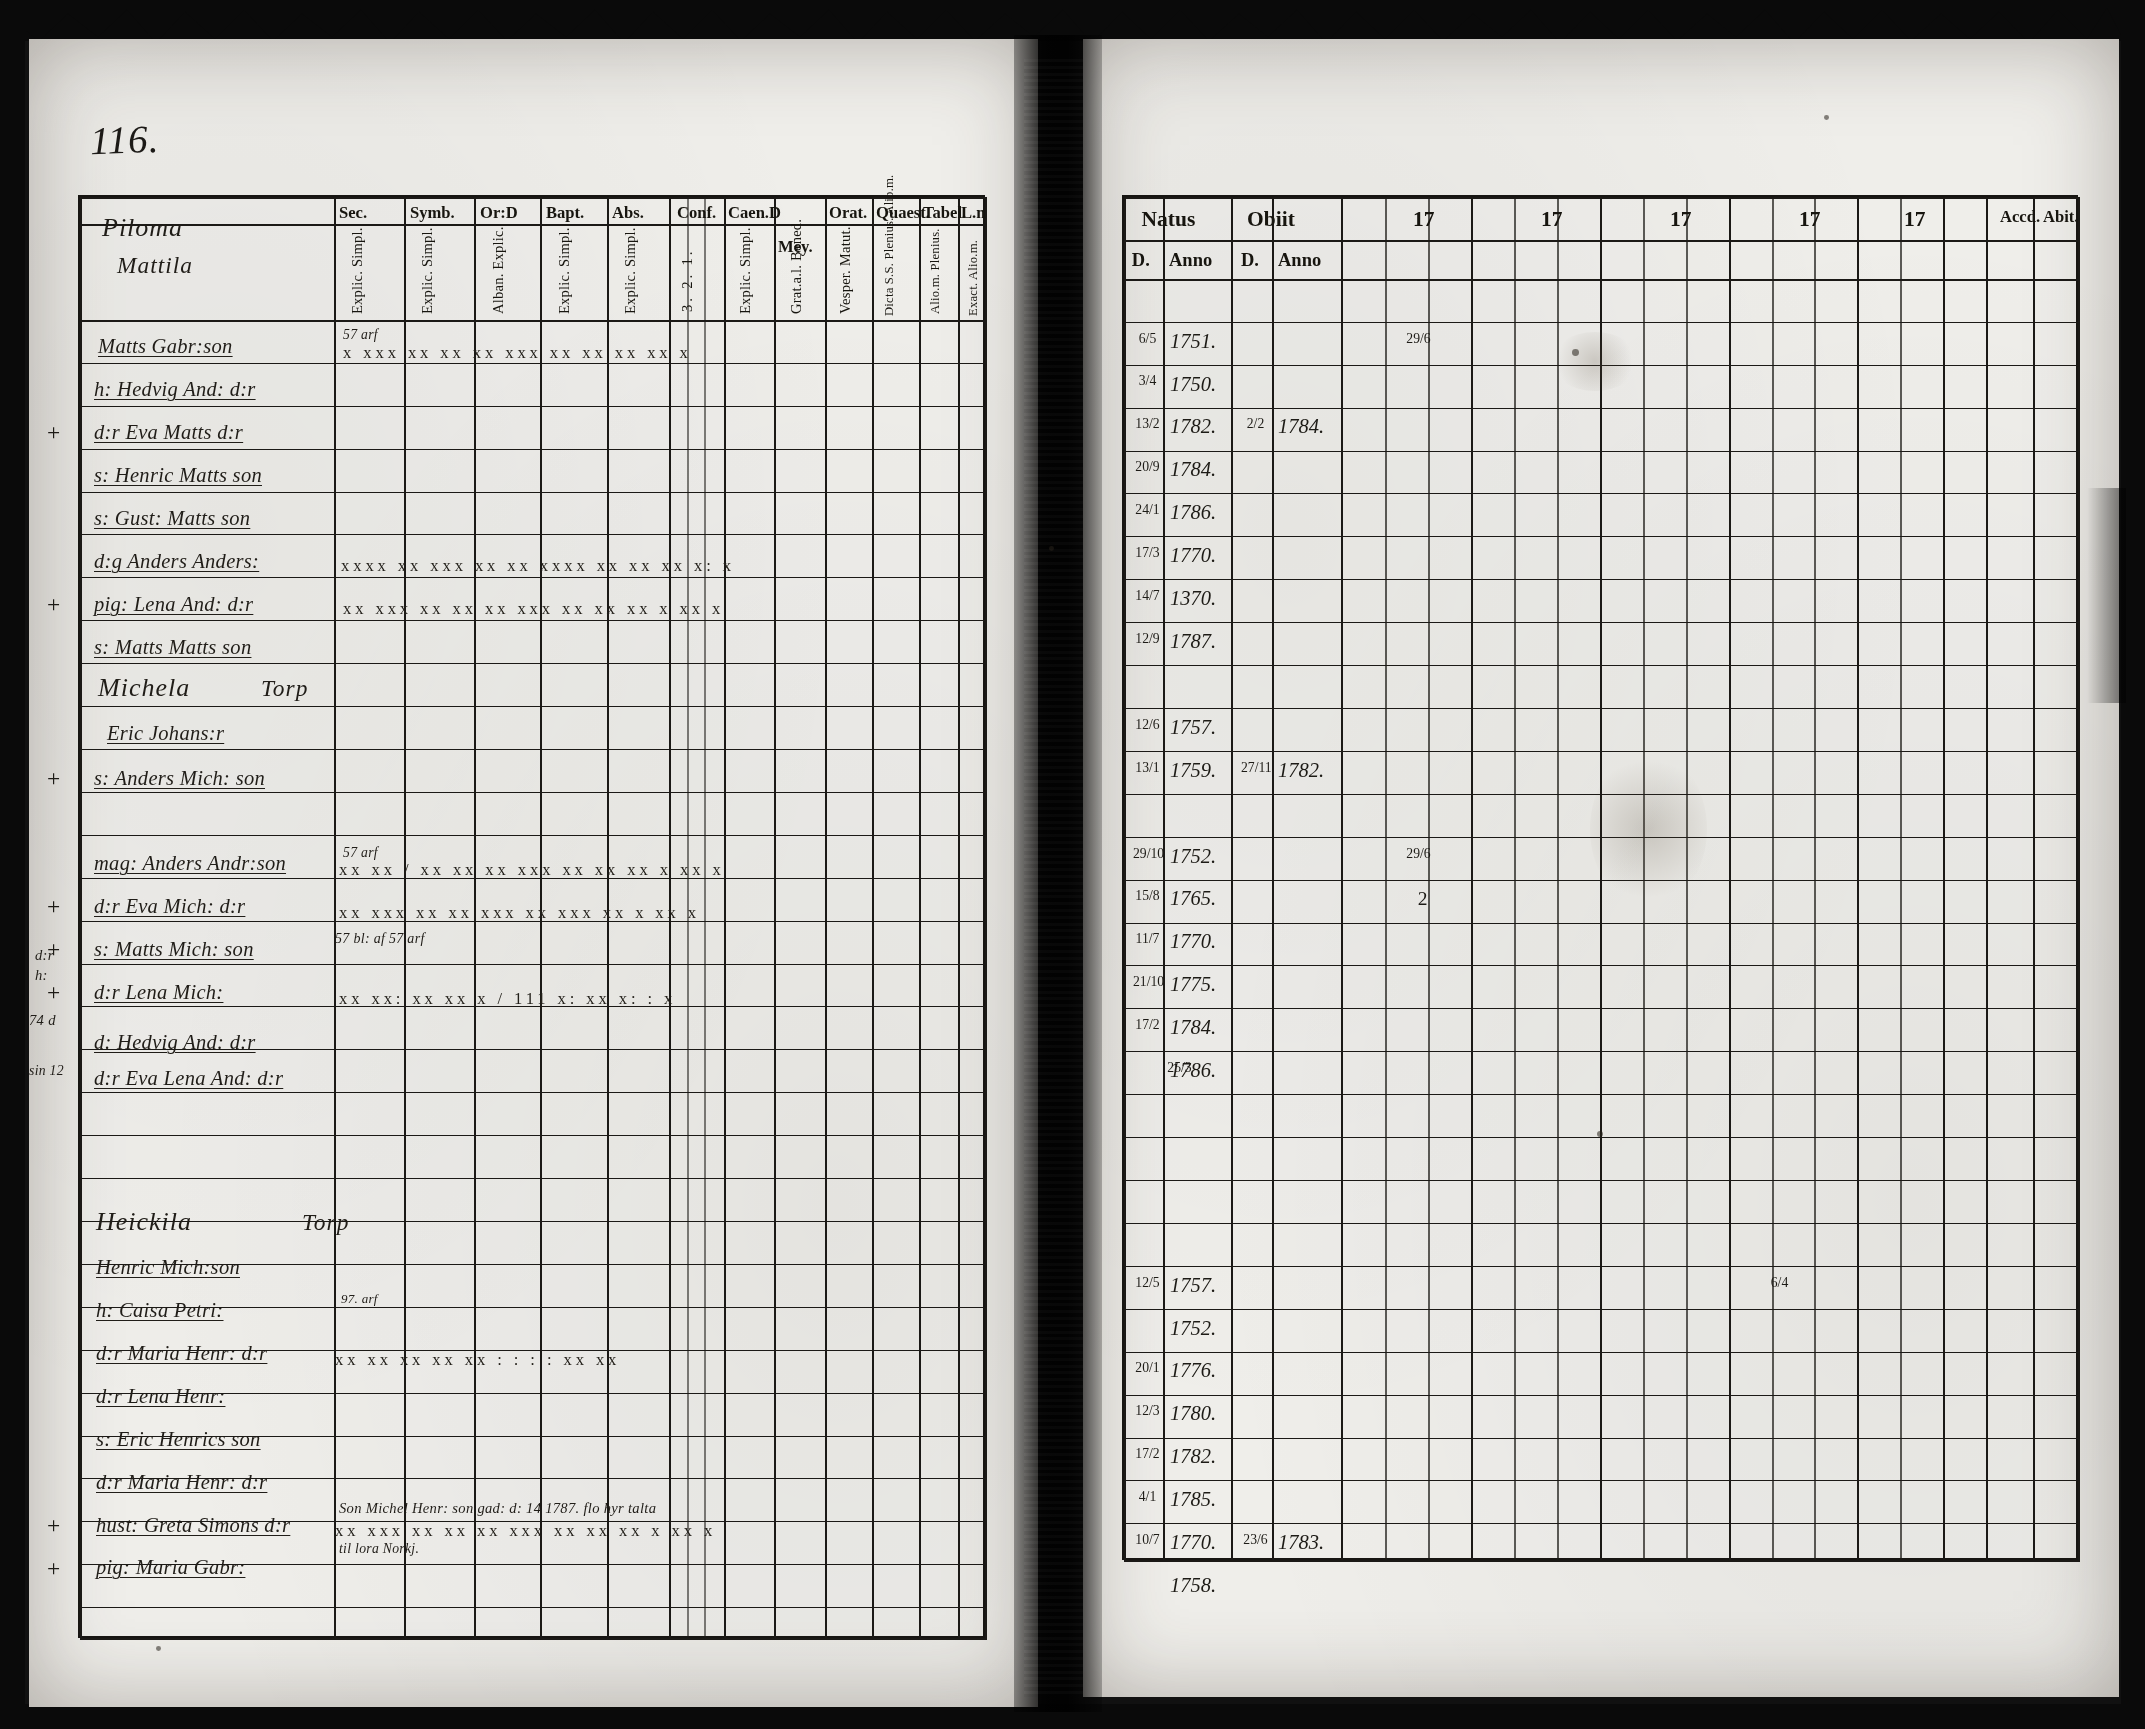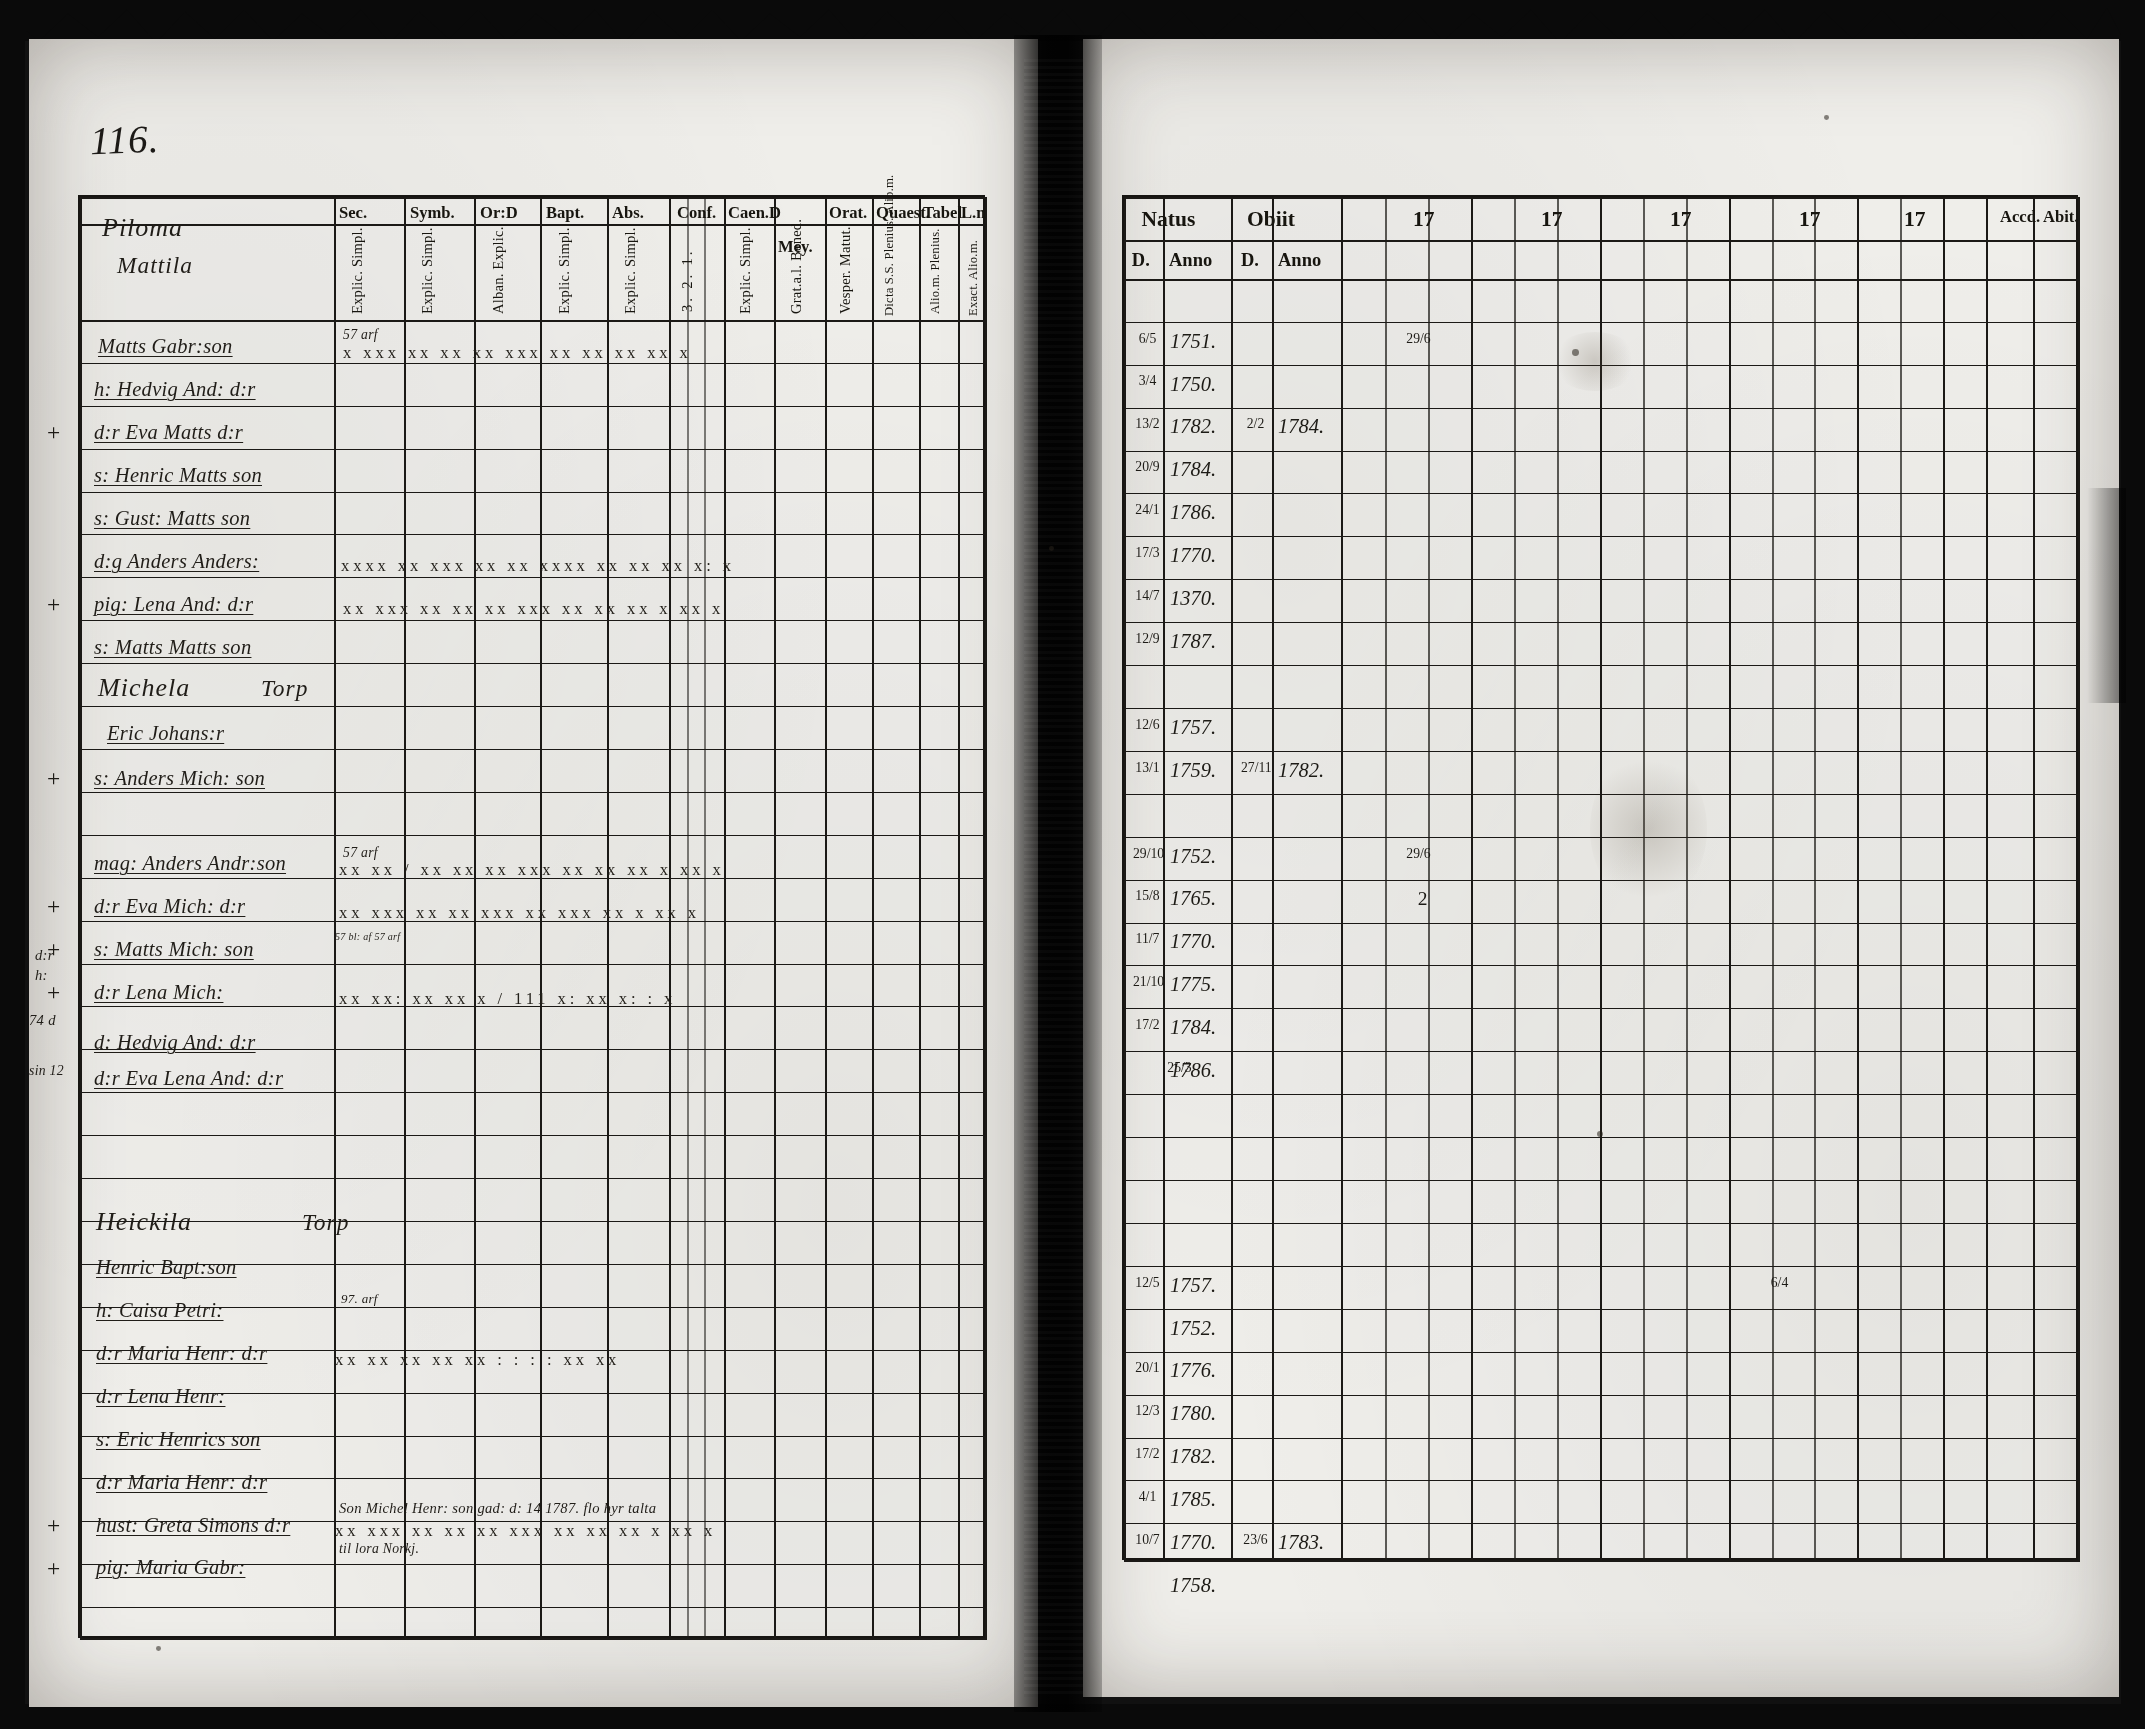--- a/index.html
+++ b/index.html
@@ -342,34 +342,34 @@
   <div class="hand name-entry" style="left:94px;  top:895px;">d:r Eva Mich: d:r</div>
   <div class="plus" style="left:47px; top:936px;">+</div>
   <div class="hand name-entry" style="left:94px;  top:938px;">s: Matts Mich: son</div>
   <div class="plus" style="left:47px; top:979px;">+</div>
   <div class="hand name-entry" style="left:94px;  top:981px;">d:r Lena Mich:</div>
   <div class="hand name-entry" style="left:94px;  top:1020px;margin-top:11px;">d: Hedvig And: d:r</div>
   <div class="hand name-entry" style="left:94px;  top:1067px;">d:r Eva Lena And: d:r</div>
 
   <div class="hand family-head" style="left:96px; top:1207px;">Heickila</div>
   <div class="hand family-head" style="left:302px; top:1209px; font-size:23.4px;">Torp</div>
-  <div class="hand name-entry" style="left:96px;  top:1256px;">Henric Bapt:son</div>
+  <div class="hand name-entry" style="left:96px;  top:1256px;">Henric Mich:son</div>
   <div class="hand name-entry" style="left:96px;  top:1299px;">h: Caisa Petri:</div>
   <div class="hand name-entry" style="left:96px;  top:1342px;">d:r Maria Henr: d:r</div>
   <div class="hand name-entry" style="left:96px;  top:1385px;">d:r Lena Henr:</div>
   <div class="hand name-entry" style="left:96px;  top:1428px;">s: Eric Henrics son</div>
   <div class="hand name-entry" style="left:96px;  top:1471px;">d:r Maria Henr: d:r</div>
   <div class="plus" style="left:47px; top:1512px;">+</div>
   <div class="hand name-entry" style="left:96px;  top:1514px;">hust: Greta Simons d:r</div>
   <div class="plus" style="left:47px; top:1555px;">+</div>
   <div class="hand name-entry" style="left:96px;  top:1556px;">pig: Maria Gabr:</div>
 
   <div class="hand" style="left:343px; top:327px; font-size:13.7px;">57 arf</div>
   <div class="hand" style="left:343px; top:845px; font-size:13.7px;">57 arf</div>
-  <div class="hand" style="left:335px; top:931px; font-size:10px;">57 bl: af 57 arf</div>
+  <div class="hand" style="left:335px; top:931px; font-size:14px;">57 bl: af 57 arf</div>
   <div class="hand" style="left:341px; top:1291px; font-size:13px;">97. arf</div>
   <div class="hand" style="left:339px; top:1500px; font-size:14.6px;">Son Michel Henr: son gad: d: 14 1787. flo hyr talta</div>
   <div class="hand" style="left:339px; top:1541px; font-size:13.7px;">til lora Norkj.</div>
 
   <div class="hand" style="left:35px; top:925px; font-size:14.6px;margin-top:22px;">d:r</div>
   <div class="hand" style="left:35px; top:967px; font-size:14.6px;">h:</div>
   <div class="hand" style="left:29px; top:1012px; font-size:14.6px;">74 d</div>
   <div class="hand" style="left:29px; top:1063px; font-size:13.7px;">sin 12</div>
 
   <div class="marks" style="left:343px; top:343px;">x  xxx  xx  xx  xx  xxx  xx   xx xx            xx    x</div>

